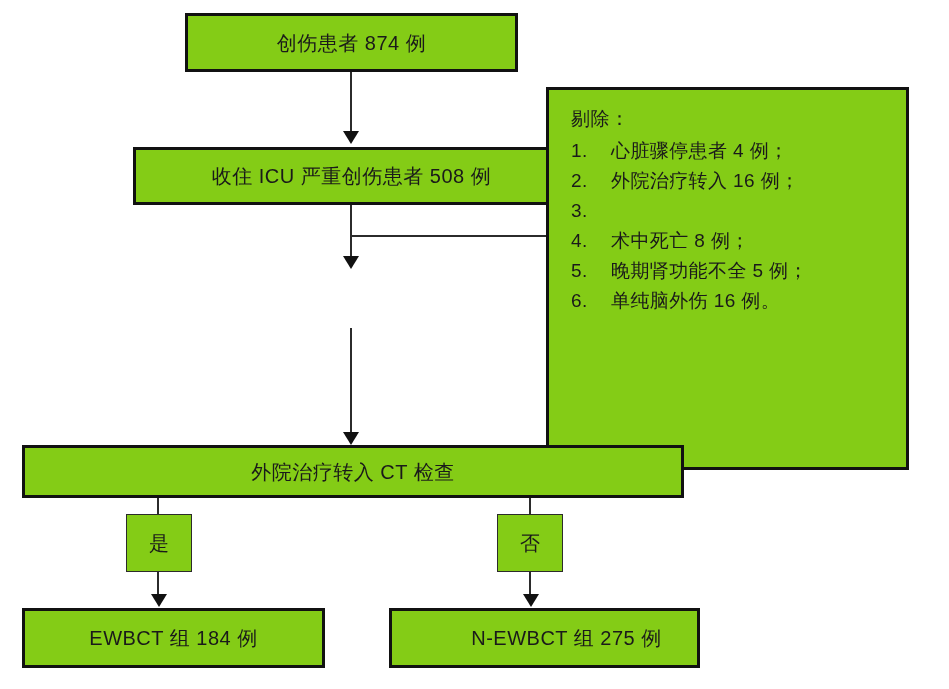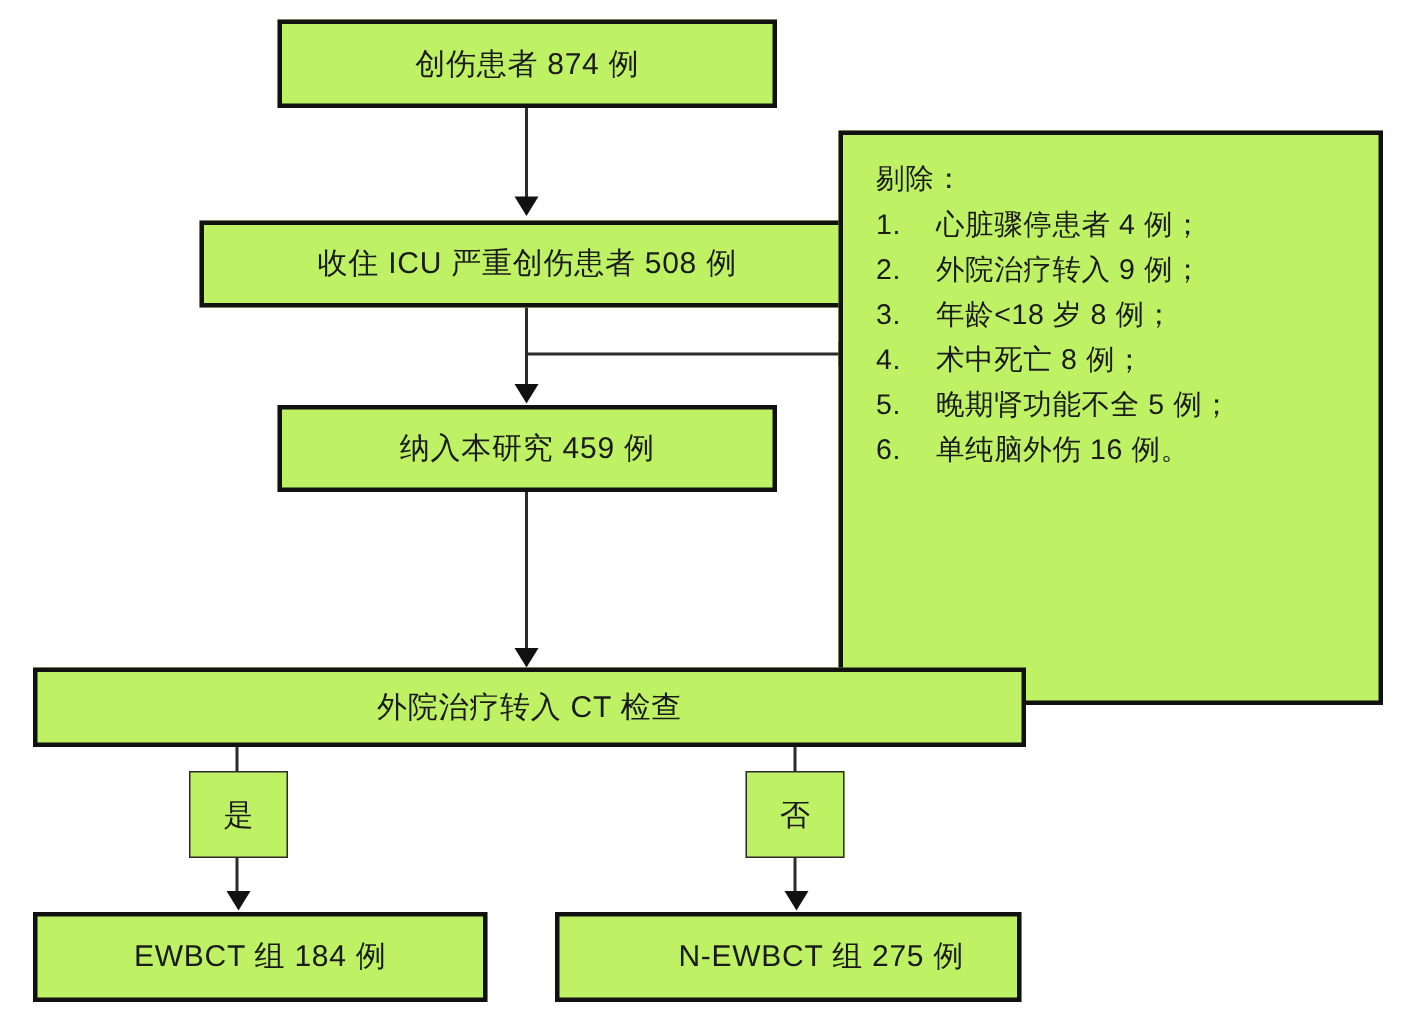--- a/index.html
+++ b/index.html
@@ -14,21 +14,21 @@
   #canvas {
     position: relative;
     width: 949px;
     height: 689px;
     background: #ffffff;
     overflow: hidden;
   }
   .node {
     position: absolute;
     box-sizing: border-box;
-    background: #bef264;
+    background: #84cc16;
     display: flex;
     align-items: center;
     justify-content: center;
     text-align: center;
     color: #1a1a1a;
   }
   .thick {
     border: 3px solid #111111;
   }
   .thin {
@@ -117,53 +117,49 @@
   <div class="node thick" id="node-icu" style="left:133px; top:147px; width:437px; height:58px;">
     <span class="node-text">收住 ICU 严重创伤患者 508 例</span>
   </div>
 
   <div class="vline" style="left:350px; top:205px; height:52px;"></div>
   <div class="arrow-down" style="left:343px; top:256px;"></div>
 
   <div class="hline" style="left:350px; top:235px; width:210px;"></div>
   <div class="arrow-right" style="left:559px; top:228px;"></div>
 
-  <div class="node thick" id="exclusion-box" style="left:559px; top:87px; width:363px; height:383px;">
+  <div class="node thick" id="exclusion-box" style="left:546px; top:87px; width:363px; height:383px;">
     <div id="exclusion-title">剔除：</div>
     <ol id="exclusion-list">
       <li>
         <span class="num">1.</span>
         <span class="txt">心脏骤停患者 4 例；</span>
       </li>
       <li>
         <span class="num">2.</span>
-        <span class="txt">外院治疗转入 9 例；</span>
+        <span class="txt">外院治疗转入 16 例；</span>
       </li>
       <li>
         <span class="num">3.</span>
-        <span class="txt">年龄&lt;18 岁 8 例；</span>
       </li>
       <li>
         <span class="num">4.</span>
         <span class="txt">术中死亡 8 例；</span>
       </li>
       <li>
         <span class="num">5.</span>
         <span class="txt">晚期肾功能不全 5 例；</span>
       </li>
       <li>
         <span class="num">6.</span>
         <span class="txt">单纯脑外伤 16 例。</span>
       </li>
     </ol>
   </div>
 
-  <div class="node thick" id="node-enrolled" style="left:185px; top:270px; width:333px; height:58px;">
-    <span class="node-text">纳入本研究 459 例</span>
-  </div>
 
   <div class="vline" style="left:350px; top:328px; height:105px;"></div>
   <div class="arrow-down" style="left:343px; top:432px;"></div>
 
   <div class="node thick" id="node-decision" style="left:22px; top:445px; width:662px; height:53px;">
     <span class="node-text">外院治疗转入 CT 检查</span>
   </div>
 
   <div class="vline" style="left:157px; top:498px; height:17px;"></div>
   <div class="node thin" id="node-yes" style="left:126px; top:514px; width:66px; height:58px;">
@@ -176,17 +172,17 @@
   <div class="node thin" id="node-no" style="left:497px; top:514px; width:66px; height:58px;">
     <span class="yn-text">否</span>
   </div>
   <div class="vline" style="left:529px; top:572px; height:23px;"></div>
   <div class="arrow-down" style="left:523px; top:594px;"></div>
 
   <div class="node thick" id="node-ewbct" style="left:22px; top:608px; width:303px; height:60px;text-align:right;">
     <span class="node-text">EWBCT 组 184 例</span>
   </div>
 
-  <div class="node thick" id="node-newbct" style="left:370px; top:608px; width:311px; height:60px;padding-left:44px;">
+  <div class="node thick" id="node-newbct" style="left:389px; top:608px; width:311px; height:60px;padding-left:44px;">
     <span class="node-text">N-EWBCT 组 275 例</span>
   </div>
 
 </div>
 
 </body></html>

